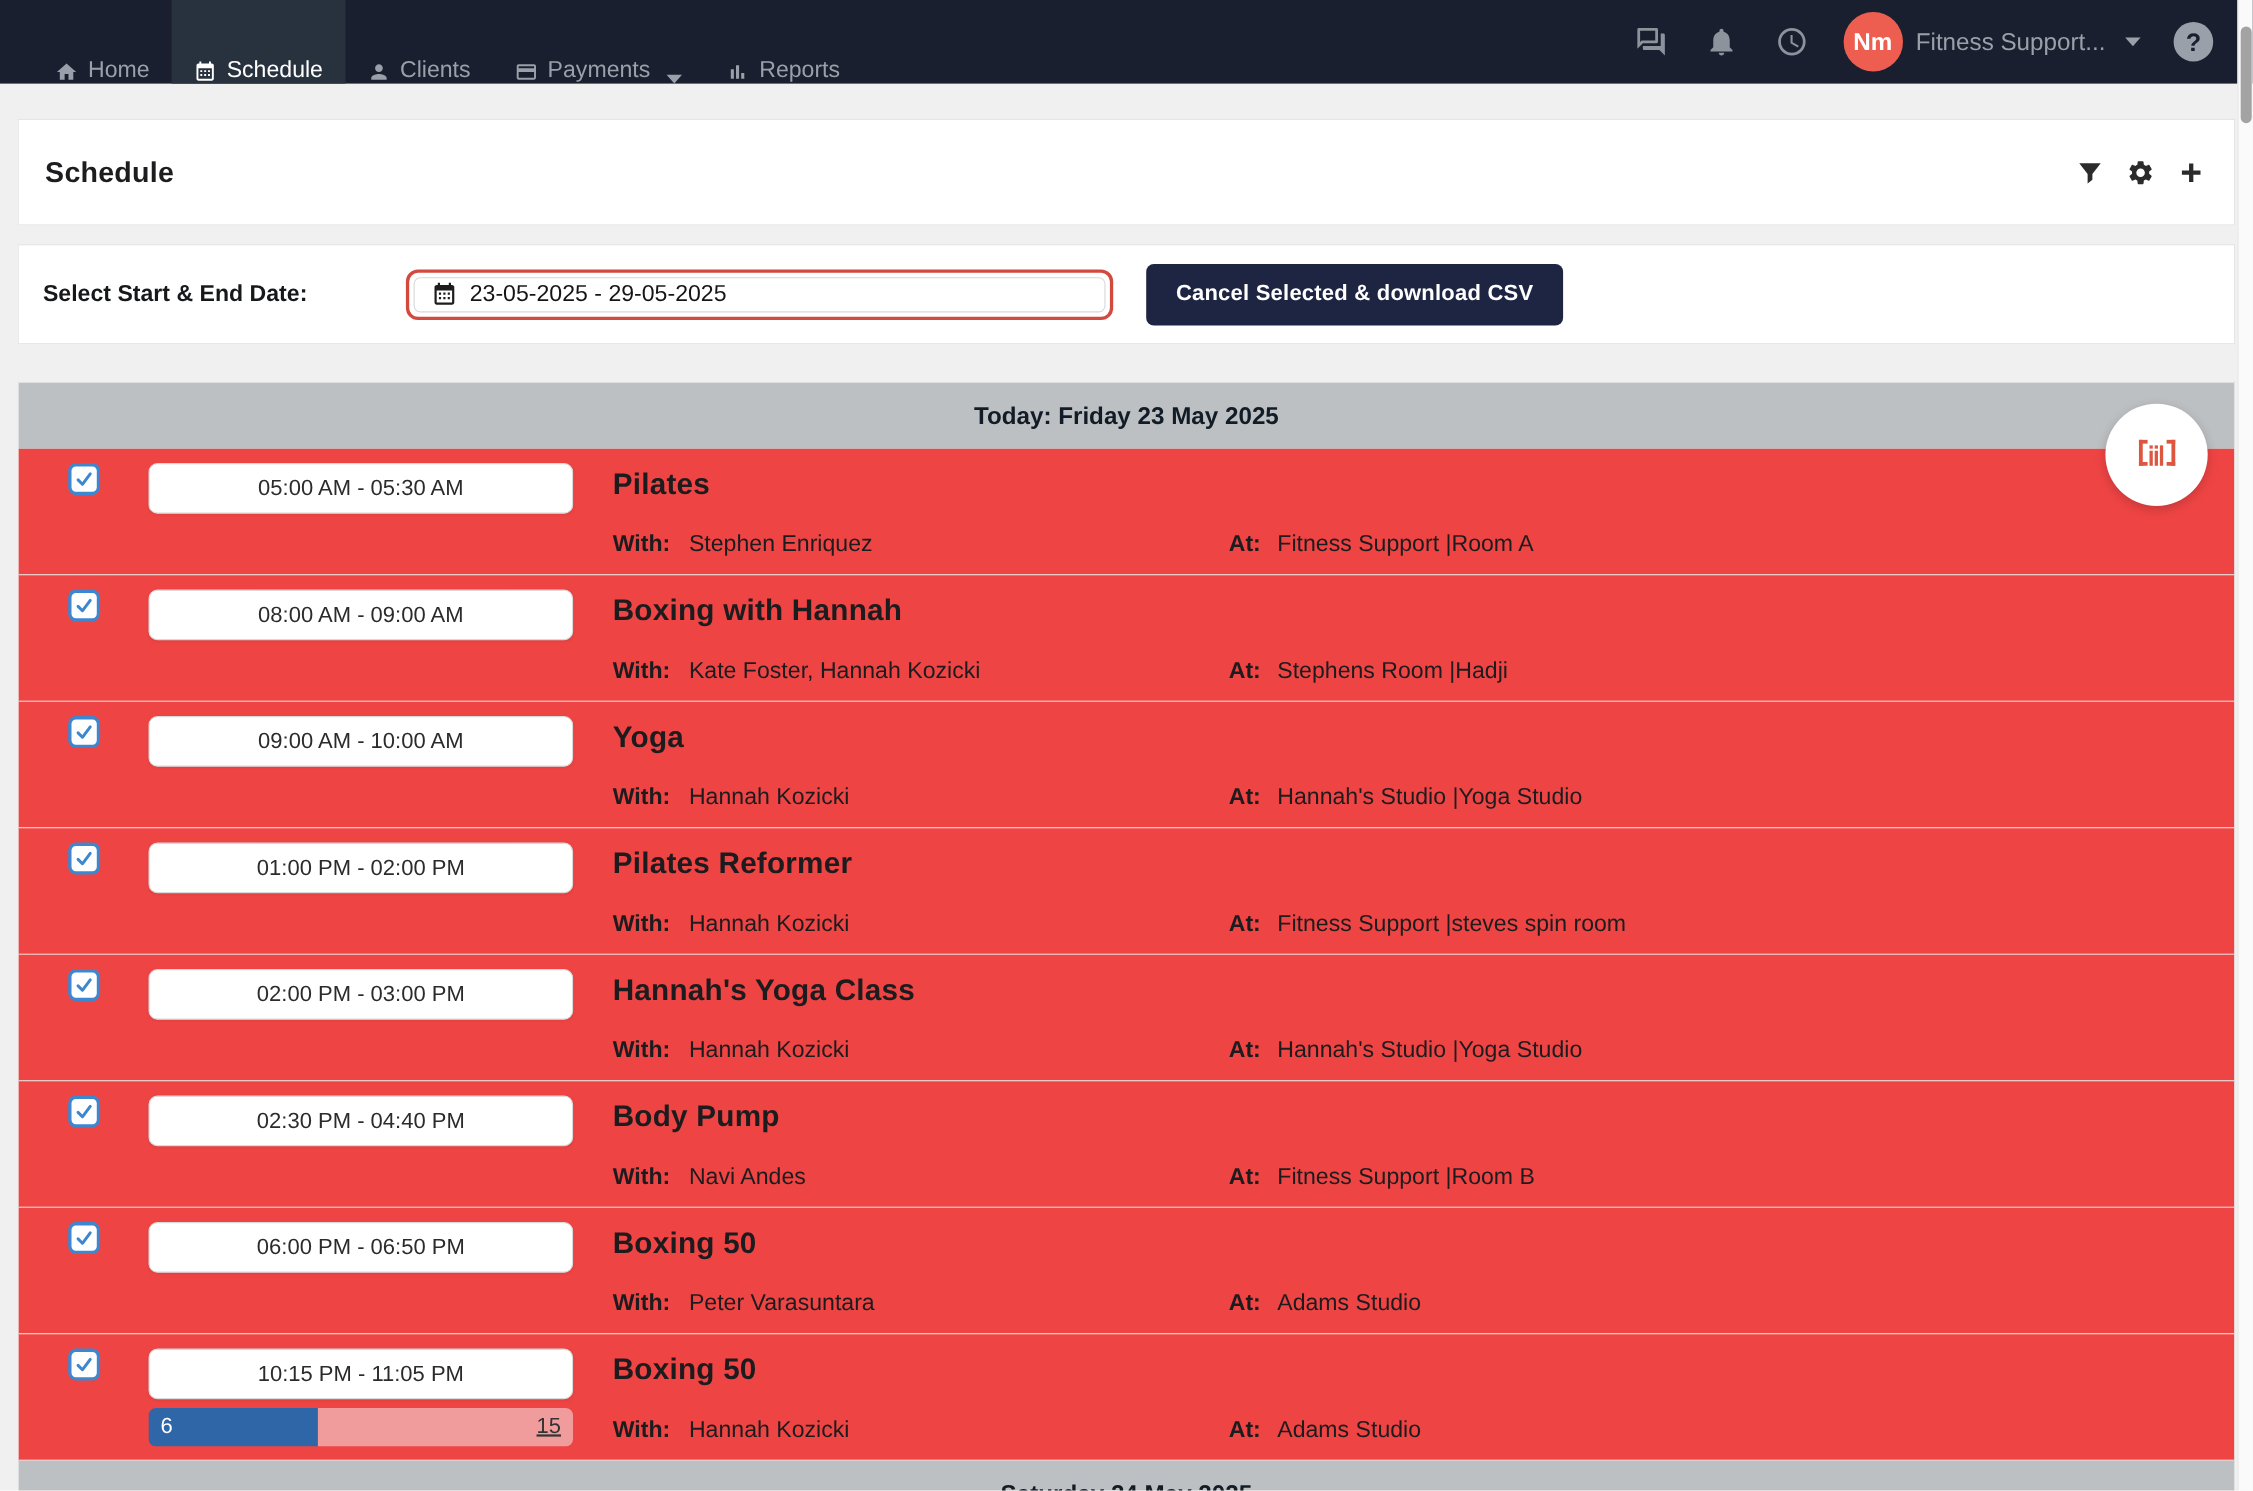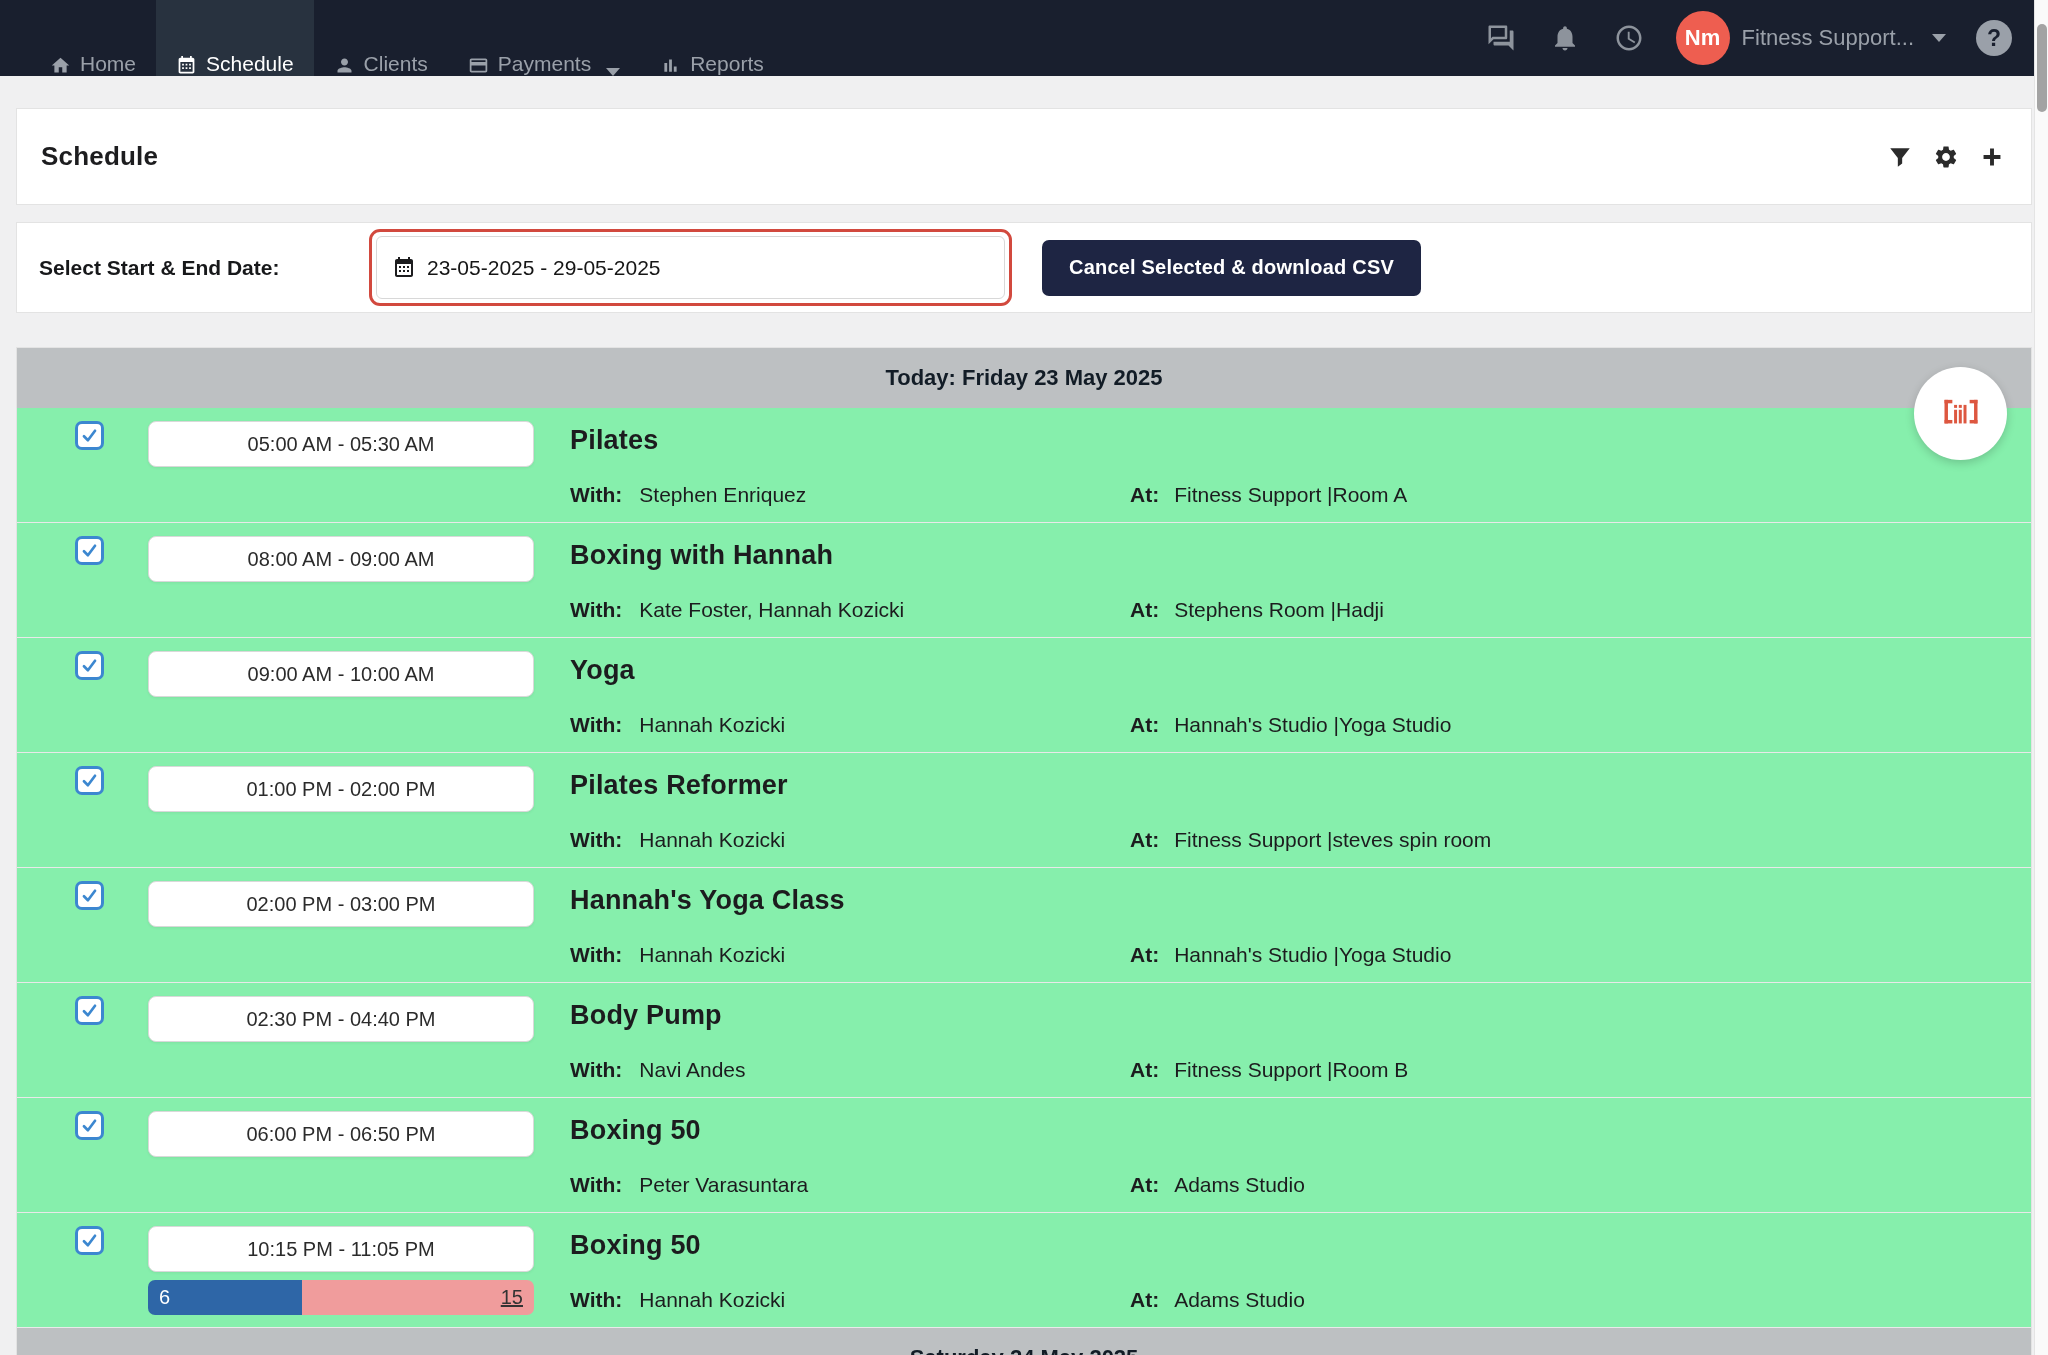--- a/index.html
+++ b/index.html
@@ -28,29 +28,29 @@
   .card { background:#fff; border:1px solid #e3e3e3; }
   .page-header { margin-top:32px; height:97px; display:flex; align-items:center; justify-content:space-between; padding:0 24px; }
   .page-title { font-size:26px; font-weight:bold; color:#1d1d1f; letter-spacing:.2px; }
   .header-actions { display:flex; align-items:center; gap:16px; }
   .header-actions .icon-btn { width:30px; height:30px; display:flex; align-items:center; justify-content:center; cursor:pointer; }
   .header-actions svg { width:26px; height:26px; fill:#2b2b2b; }
 
   .filter-bar { margin-top:17px; height:91px; display:flex; align-items:center; padding:0 22px; }
   .filter-label { font-size:21px; font-weight:bold; color:#17181a; width:330px; }
   .date-input { border:3px solid #d2493e; border-radius:11px; padding:4px; background:#fff; width:643px; cursor:pointer; }
-  .date-input-inner { border:1px solid #d8d8d8; border-radius:6px; height:63px; display:flex; align-items:center; padding:0 15px; gap:11px; }
+  .date-input-inner { border:1px solid #d8d8d8; border-radius:6px; height:32px; display:flex; align-items:center; padding:0 15px; gap:11px; }
   .date-input-inner svg { width:24px; height:24px; fill:#1d1d1f; }
   .date-text { font-size:21px; color:#151515; }
   .csv-btn { margin-left:30px; height:56px; background:#1e2543; color:#fff; border:none; border-radius:7px; font-size:20px; font-family:"Liberation Sans",sans-serif; padding:0 27px; cursor:pointer; font-weight:bold; letter-spacing:.2px; }
 
   
   .list-card { margin-top:34px; border:1px solid #e3e3e3; border-bottom:none; background:#fff; position:relative; }
   .day-header { height:60px; background:#bdc0c2; display:flex; align-items:center; justify-content:center; font-size:22px; font-weight:bold; color:#121c26; }
-  .event-row { display:flex; padding:13px 0 0 58px; min-height:115px; border-bottom:1px solid #e9e9e9; background:#86efac; }
+  .event-row { display:flex; padding:13px 0 0 45px; min-height:115px; border-bottom:1px solid #e9e9e9; background:#ef4444; }
   .cb-col { width:73px; flex:0 0 73px; }
   .checkbox { width:29px; height:29px; border:3px solid #3c87d0; border-radius:7px; background:#fff; display:flex; align-items:center; justify-content:center; cursor:pointer; }
   .checkbox svg { width:19px; height:19px; }
   .time-col { width:386px; flex:0 0 386px; margin-right:36px; }
   .time-pill { height:46px; border:1px solid #d9d9d9; border-radius:8px; background:#fff; box-shadow:0 1px 3px rgba(0,0,0,.06); display:flex; align-items:center; justify-content:center; font-size:20px; color:#2b2b2b; cursor:pointer; }
   .capacity-bar { margin-top:8px; height:35px; border-radius:7px; overflow:hidden; display:flex; font-size:20px; }
   .capacity-booked { background:#2e66a7; color:#fff; display:flex; align-items:center; padding-left:11px; }
   .capacity-total { background:#f09c9c; color:#333; flex:1; display:flex; align-items:center; justify-content:flex-end; padding-right:11px;text-decoration:underline; }
   .detail-col { flex:1; }
   .event-title { font-size:27px; font-weight:bold; color:#1c1c1e; margin-top:4px; letter-spacing:.2px; cursor:pointer; display:inline-block; }

